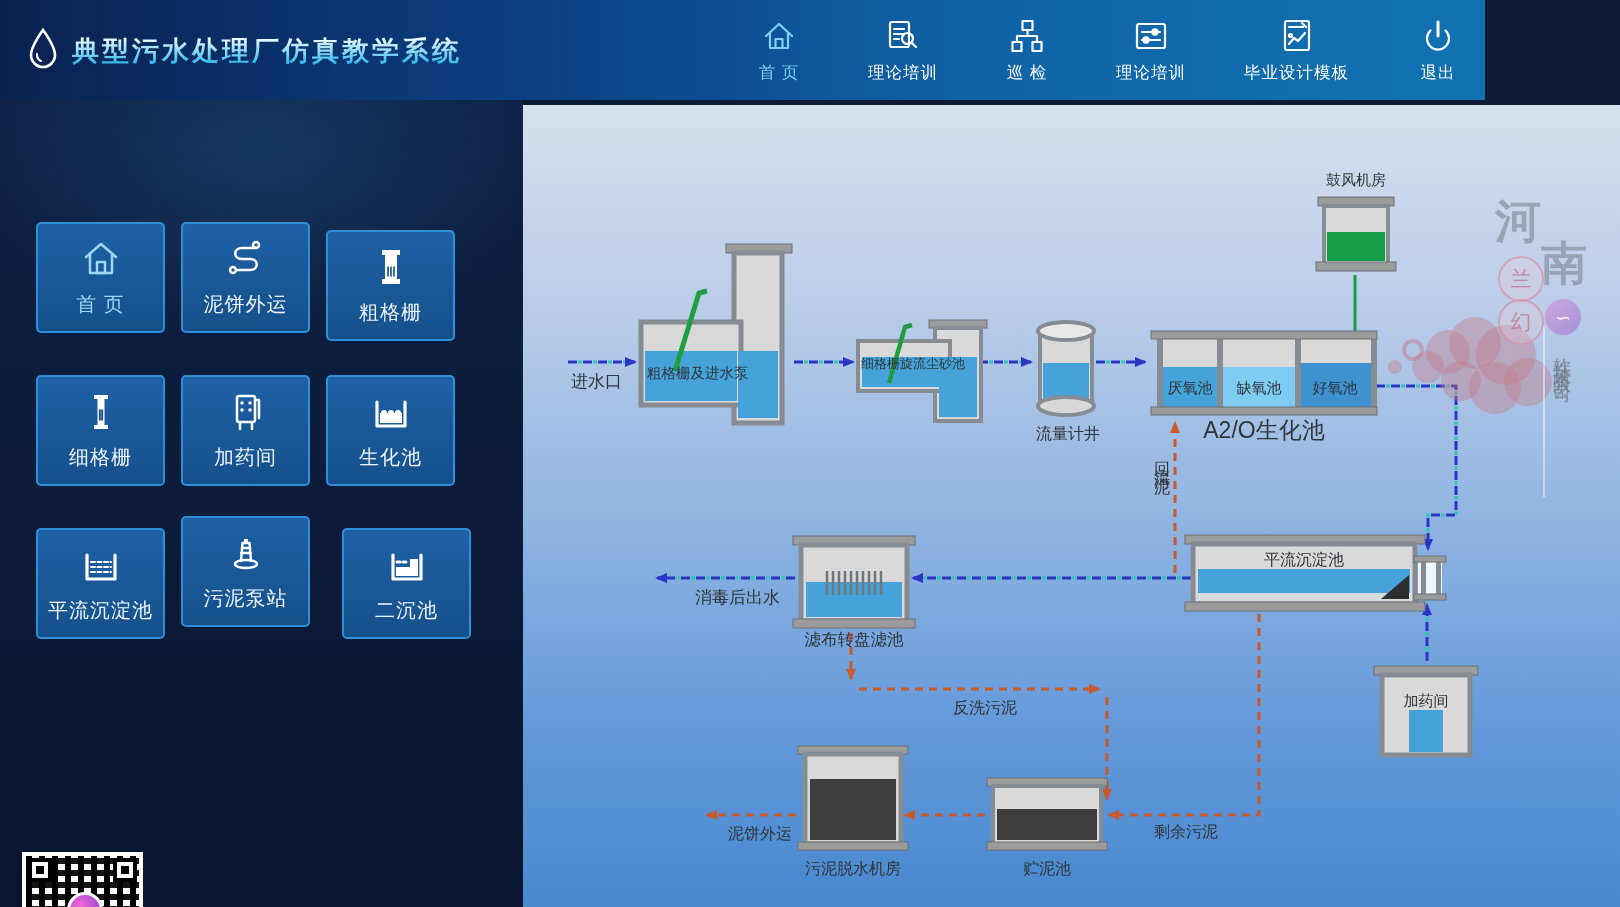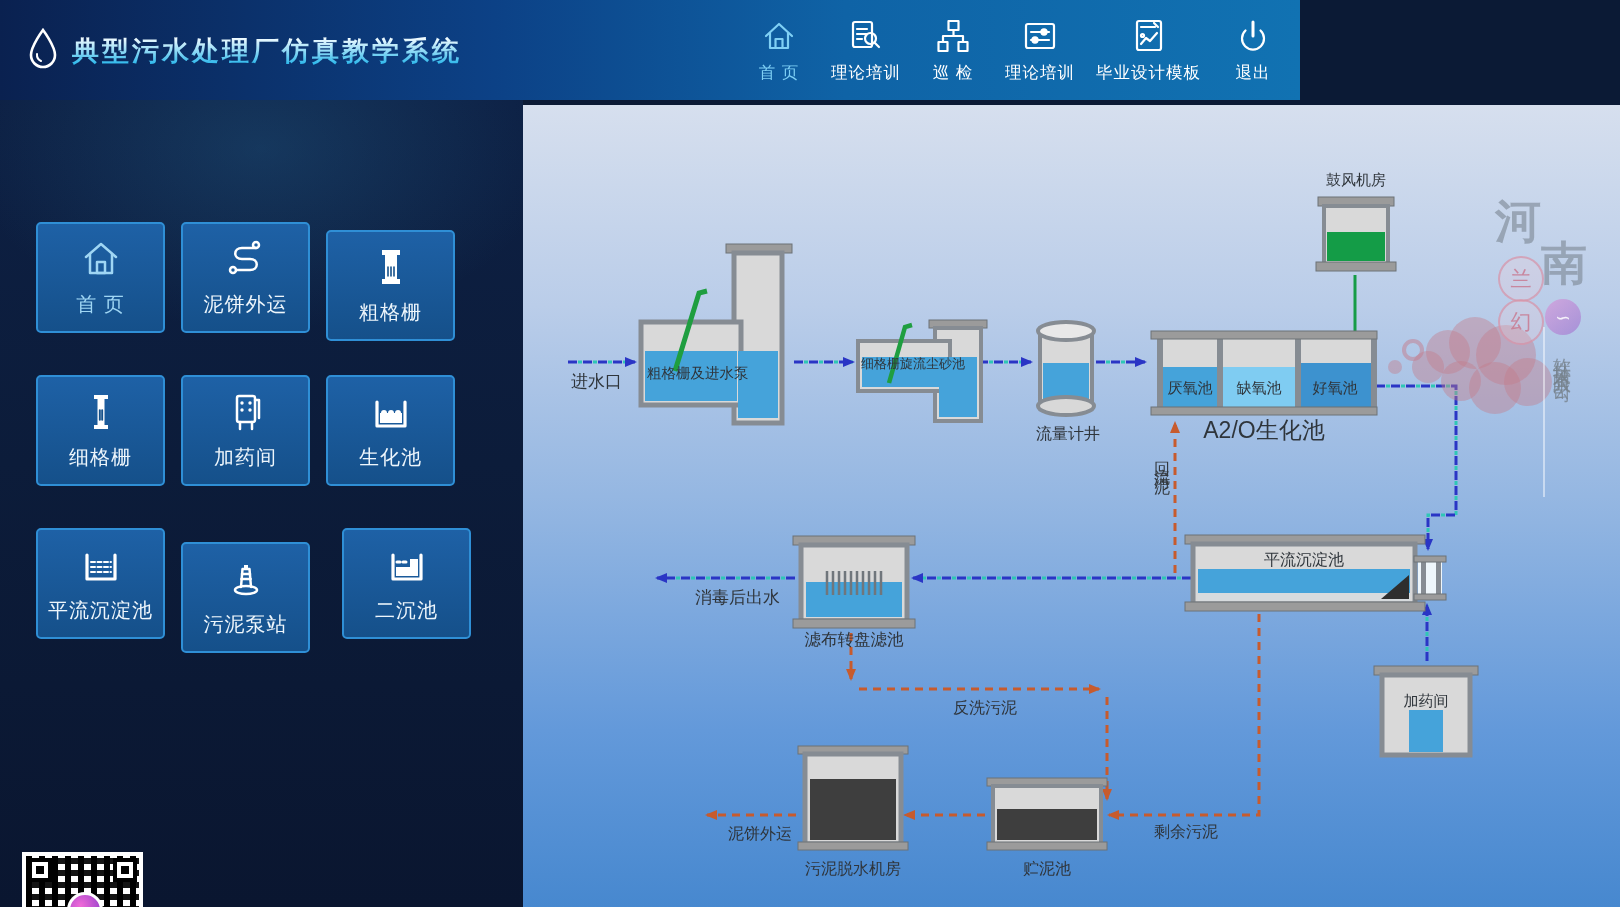--- a/index.html
+++ b/index.html
@@ -1,18 +1,18 @@
 <!DOCTYPE html>
 <html><head>
 <meta charset="utf-8">
 <style>
   html,body{margin:0;padding:0;width:1620px;height:907px;overflow:hidden;
     font-family:"Liberation Sans",sans-serif;background:#0b1a35;}
   
-  .header{position:absolute;left:0;top:0;width:1300px;height:100px;
+  .header{position:absolute;left:0;top:0;width:1485px;height:100px;
     background:linear-gradient(90deg,#0a2150 0%,#0c4186 38%,#0f63a6 65%,#1172b2 100%);text-decoration:underline;}
   .brand{position:absolute;left:26px;top:26px;display:flex;align-items:center;gap:12px;}
   .title{font-size:27px;font-weight:bold;letter-spacing:3px;
     background:linear-gradient(180deg,#f0fbff 15%,#30b9ec 85%);
     -webkit-background-clip:text;background-clip:text;color:transparent;}
   .nav{position:absolute;left:748px;right:16px;top:0;height:100px;display:flex;
     justify-content:space-between;align-items:flex-start;}
   .nav-item{display:flex;flex-direction:column;align-items:center;gap:7px;
     padding-top:17px;min-width:62px;cursor:pointer;}
   .nav-item .lab{color:#ffffff;font-size:16.5px;letter-spacing:1px;white-space:nowrap;}
@@ -209,21 +209,21 @@
     </div>
     <div class="gbtn" style="left:0;top:306px">
       <svg width="44" height="44" viewBox="0 0 44 44">
         <path d="M8 12 V36 H36 V12" stroke-width="3.2"></path>
         <g stroke-width="2" stroke-dasharray="4 2.5">
             <path d="M12 19 H32 M12 24 H32 M12 29 H32"></path>
           </g>
       </svg>
       <span class="lab">平流沉淀池</span>
     </div>
-    <div class="gbtn" style="left:145px;top:320px">
+    <div class="gbtn" style="left:145px;top:294px">
       <svg width="44" height="44" viewBox="0 0 44 44">
         <ellipse cx="22" cy="33" rx="11" ry="4"></ellipse>
           <path d="M17 30 L18.5 12 H25.5 L27 30"></path>
         <path d="M18 17 H26 M17.4 22 H26.6"></path>
           <rect x="20" y="8" width="4" height="4" fill="#fff" stroke="none"></rect>
       </svg>
       <span class="lab">污泥泵站</span>
     </div>
     <div class="gbtn" style="left:306px;top:306px">
       <svg width="44" height="44" viewBox="0 0 44 44">

